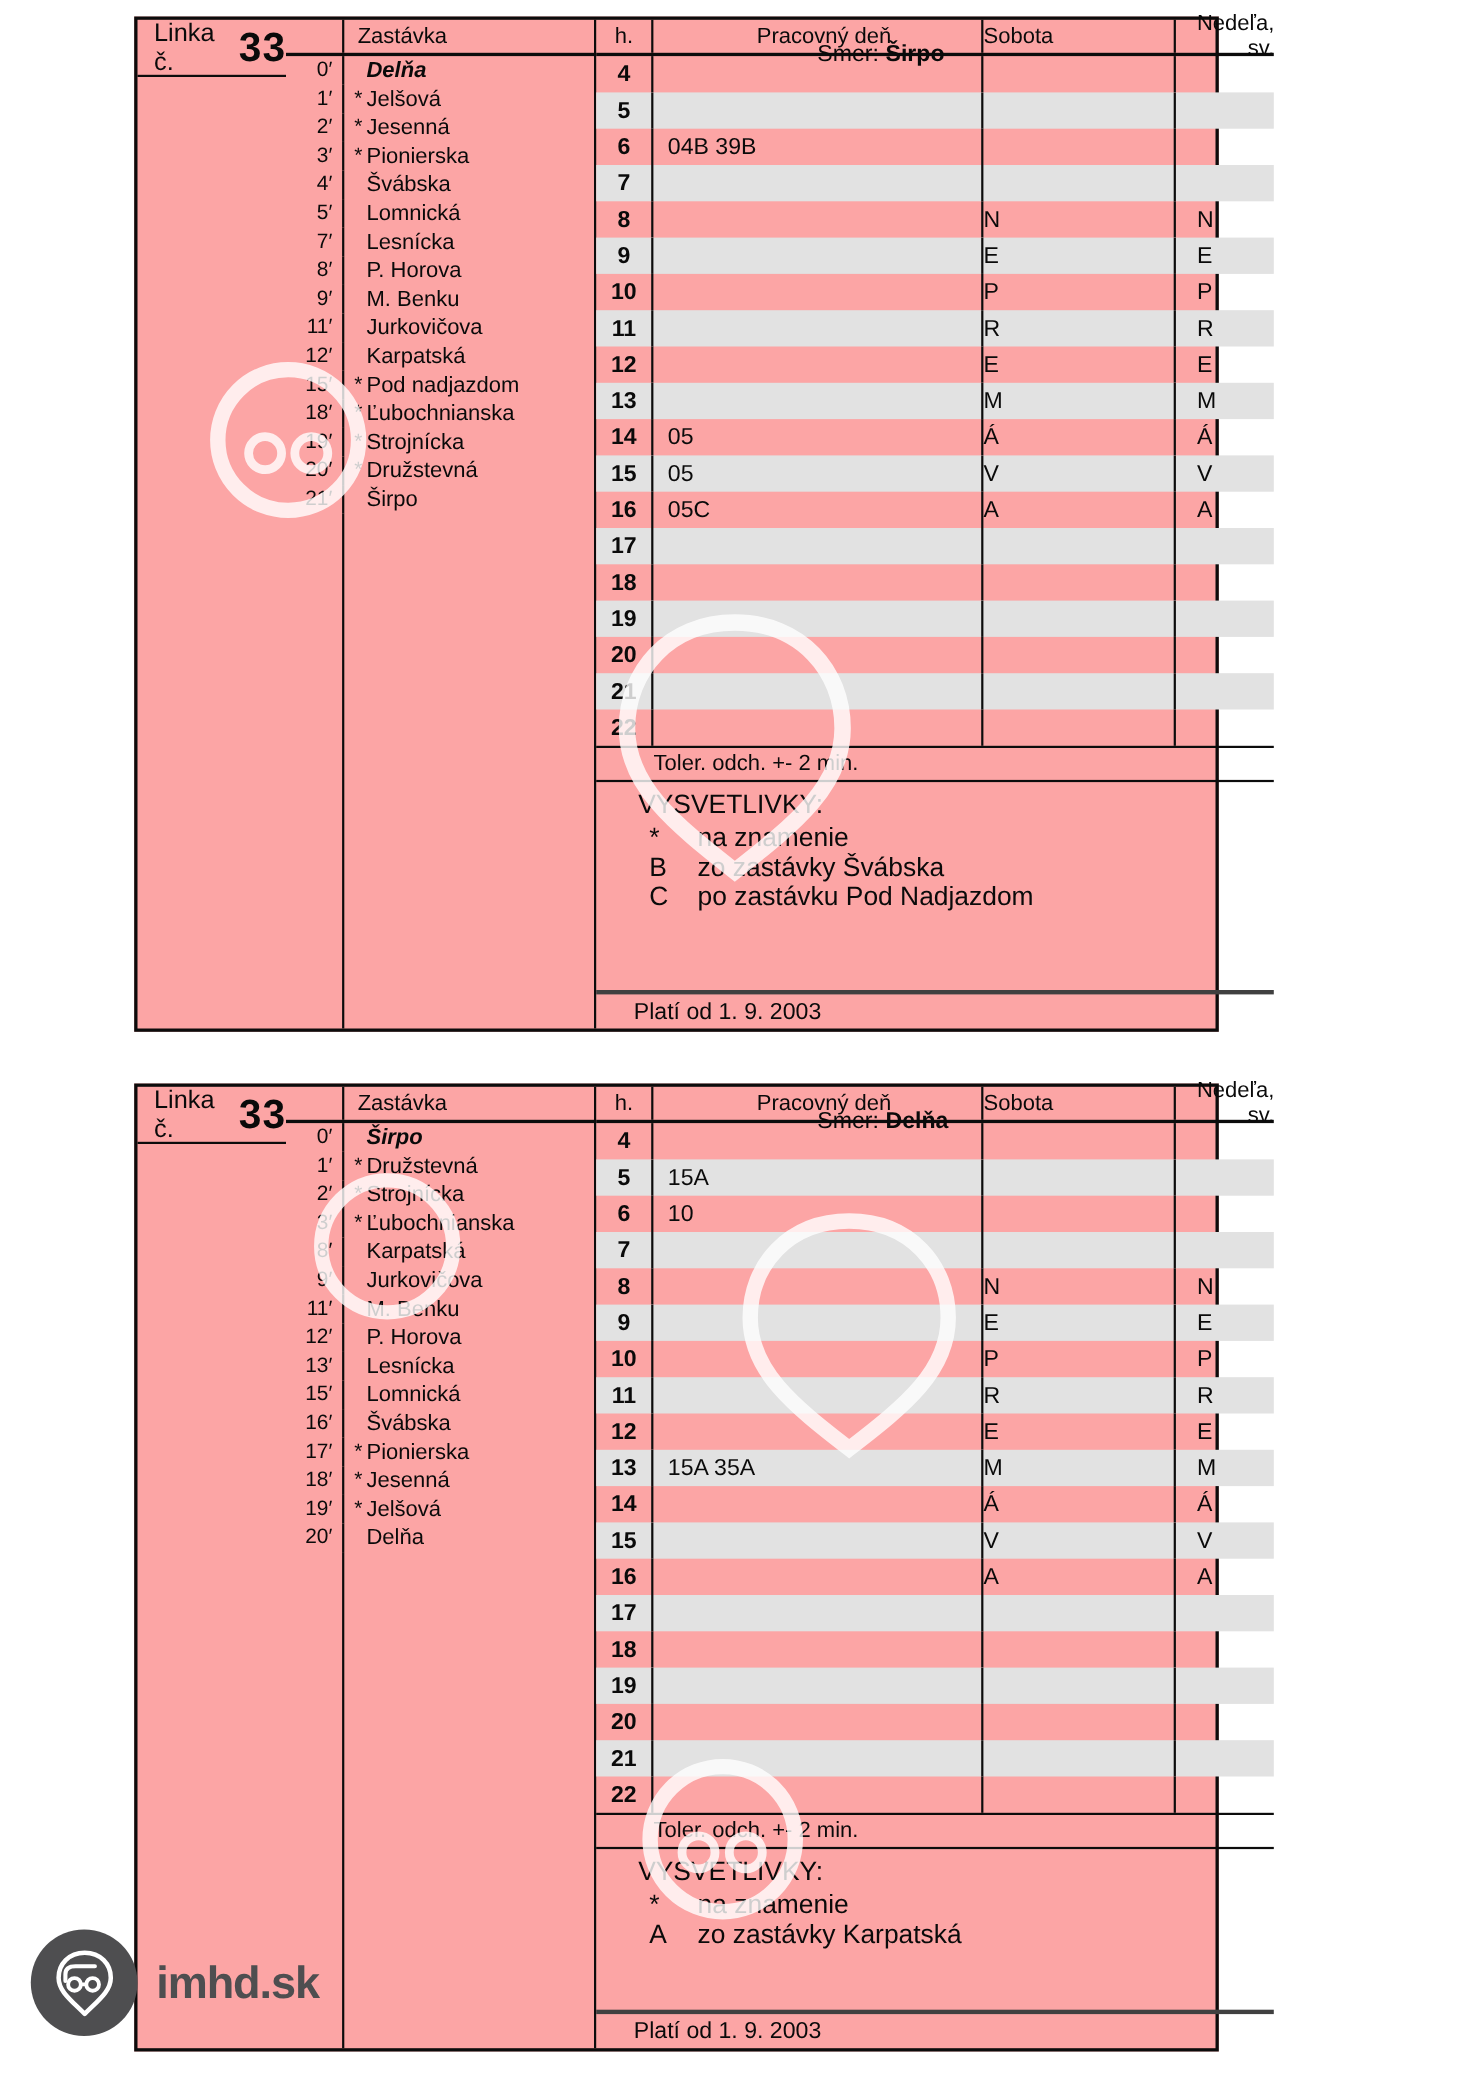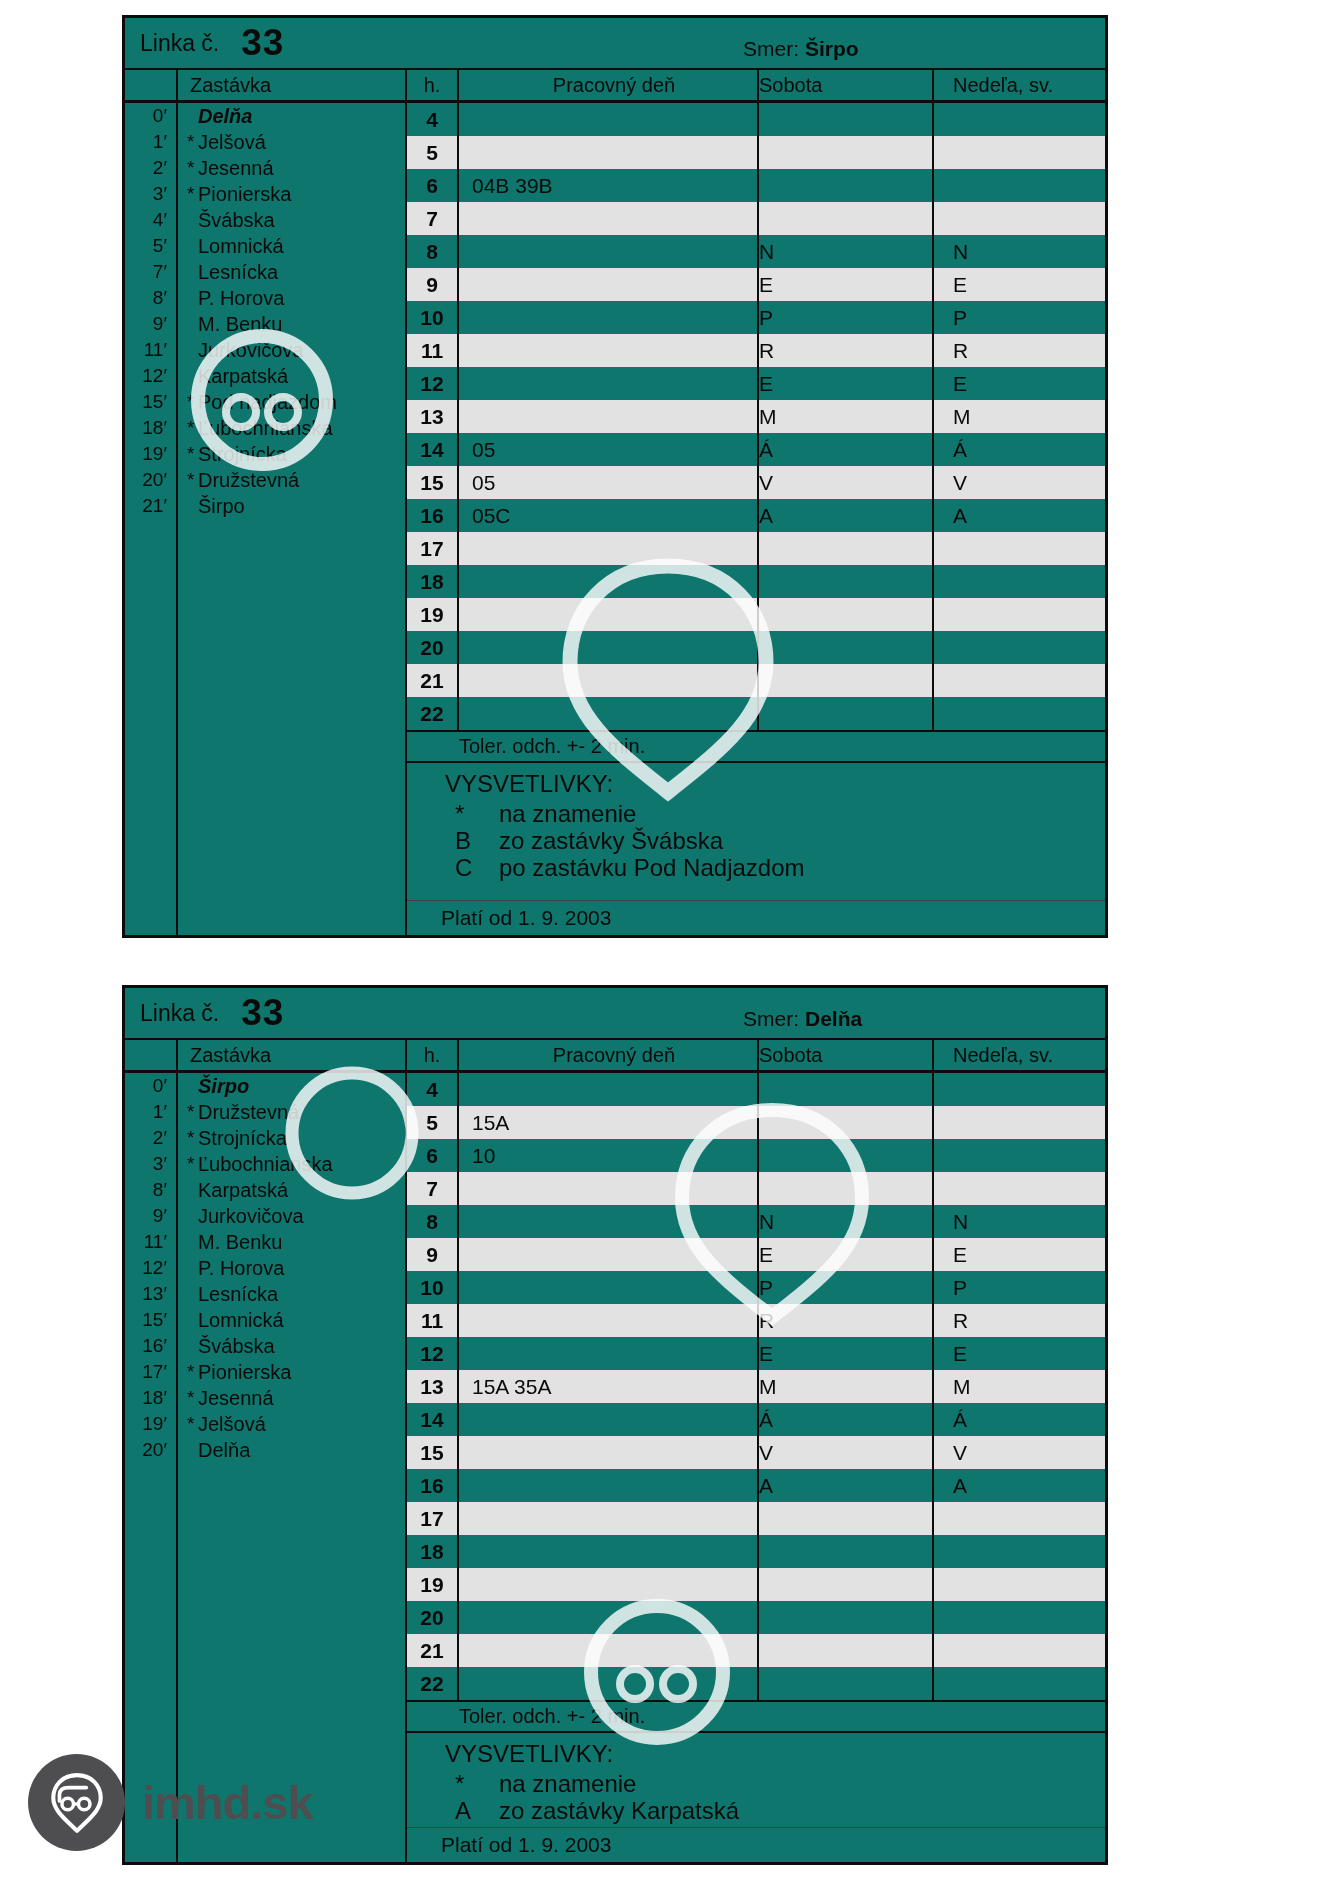--- a/index.html
+++ b/index.html
@@ -4,22 +4,22 @@
 <style>
   * { box-sizing: border-box; margin: 0; padding: 0; }
   html,body { background:#ffffff; }
   body {
     width: 1336px; height: 1889px; position: relative; overflow: hidden;
     font-family: "Liberation Sans", sans-serif; color: #0a0a0a;
   }
   .sheet { position: absolute; left: 122px; top: 15px; width: 986px; }
 
   .tt-table {
-    width: 986px; border: 3px solid #0c0c0c; background: #0f766e;
-    display: flex; flex-direction: column; position: relative;
+    width: 986px; border: 3px solid #0c0c0c; background: #fca5a5;
+    display: flex; flex-direction: row; position: relative;
   }
   .tt-table.first  { height: 923px; }
   .tt-table.second { height: 880px; margin-top: 47px; }
 
   
   .tt-title { height: 52px; border-bottom: 2px solid #0c0c0c; position: relative;
               display: flex; align-items: center; flex: 0 0 52px; }
   .t-label { margin-left: 15px; font-size: 23px; }
   .t-num   { margin-left: 22px; font-size: 37px; font-weight: bold; letter-spacing: 1px; }
   .t-smer  { position: absolute; left: 618px; bottom: 7px; font-size: 21px; white-space: nowrap; }
@@ -57,33 +57,33 @@
   .hour-row.alt { background: #e2e2e2; }
   .hour-row .h-cell { font-weight: bold; font-size: 21px; }
 
   .rp-toler { height: 33px; flex: 0 0 33px; border-top: 2px solid #0c0c0c;
               border-bottom: 2px solid #0c0c0c; display: flex; align-items: center;
               padding-left: 52px; font-size: 20px; }
   .rp-legend { flex: 1; padding: 7px 0 16px 38px; font-size: 24px; overflow: hidden; }
   .legend-title { margin-bottom: 3px; }
   .legend-row { display: flex; margin-top: 2px; line-height: 25px; }
   .l-sym  { flex: 0 0 54px; padding-left: 10px; }
-  .rp-plati { height: 35px; flex: 0 0 35px; border-top: 1px solid #404040;
+  .rp-plati { height: 35px; flex: 0 0 35px; border-top: 4px solid #404040;
               display: flex; align-items: center; padding-left: 34px; font-size: 21px; }
 
   
   .watermarks { position: absolute; left: 0; top: 0; width: 1336px; height: 1889px;
                 pointer-events: none; z-index: 20; }
 
   
   .logo { position: absolute; left: 28px; top: 1754px; display: flex;
           align-items: center; z-index: 30; }
   .logo-circle { width: 97px; height: 97px; border-radius: 50%; background: #4e4e50;
                  display: flex; align-items: center; justify-content: center; flex: 0 0 97px; }
-  .logo-text { font-size: 47px; font-weight: bold; color: #4e4e50; margin-left: 17px;
+  .logo-text { font-size: 41px; font-weight: bold; color: #4e4e50; margin-left: 17px;
                letter-spacing: -1px; }
 </style>
 </head>
 <body>
 
 <div class="sheet">
 
   <div class="tt-table first">
     <div class="tt-title">
       <span class="t-label">Linka č.</span>

